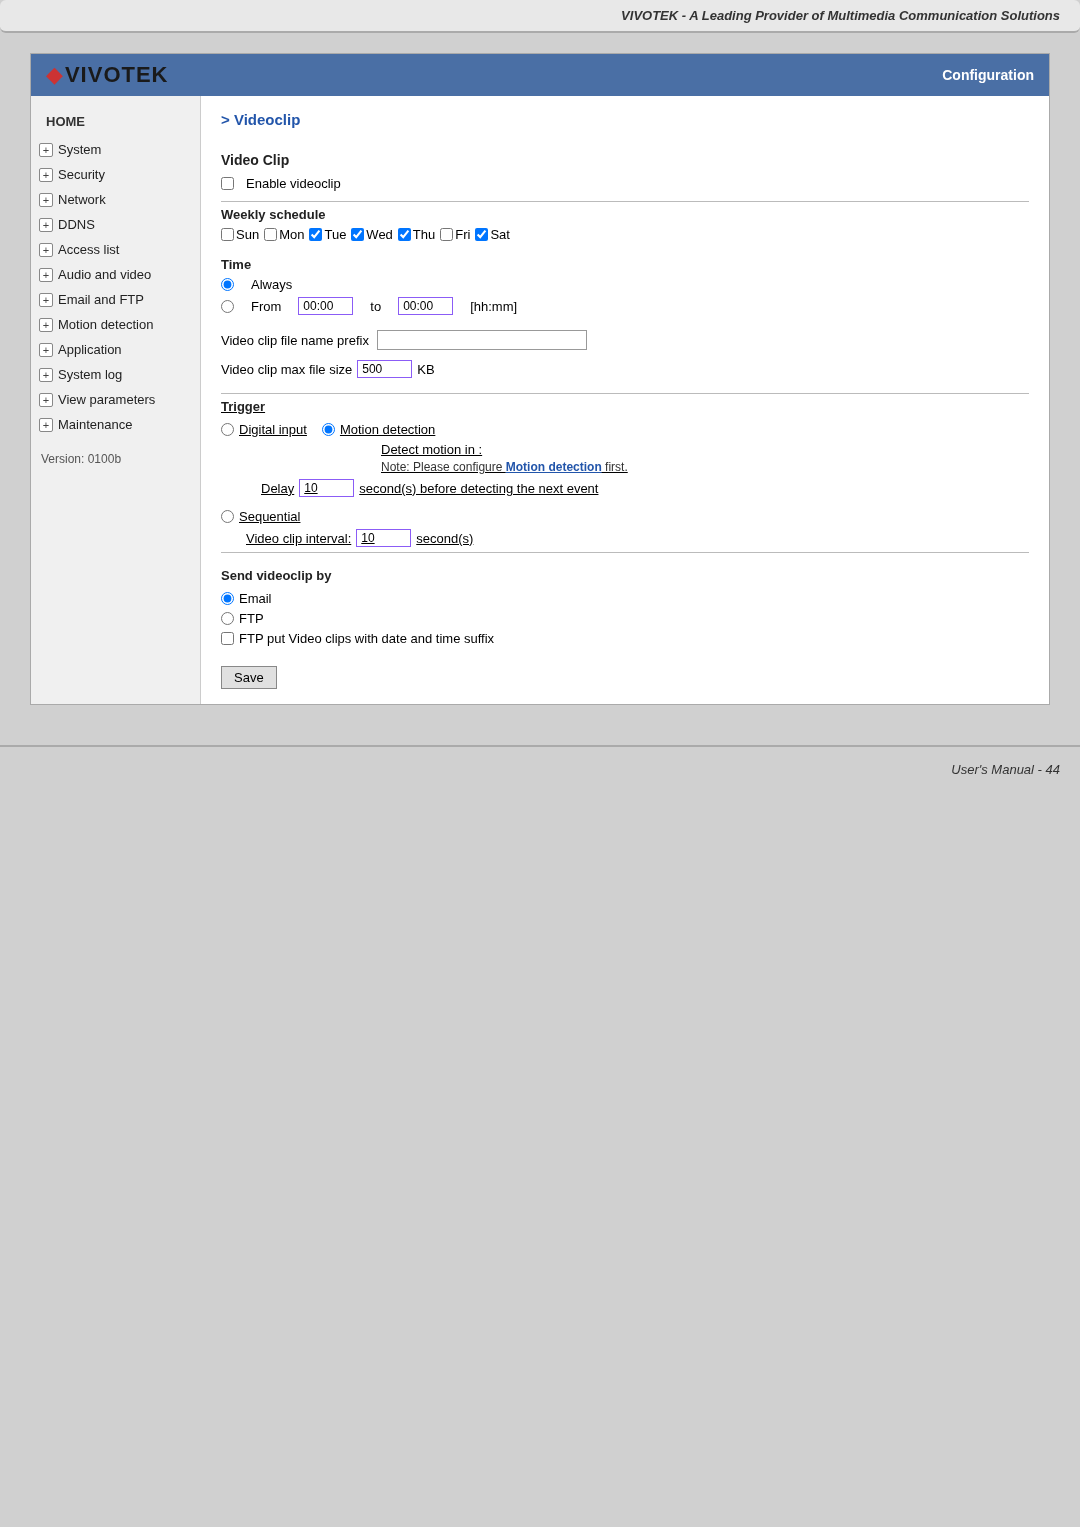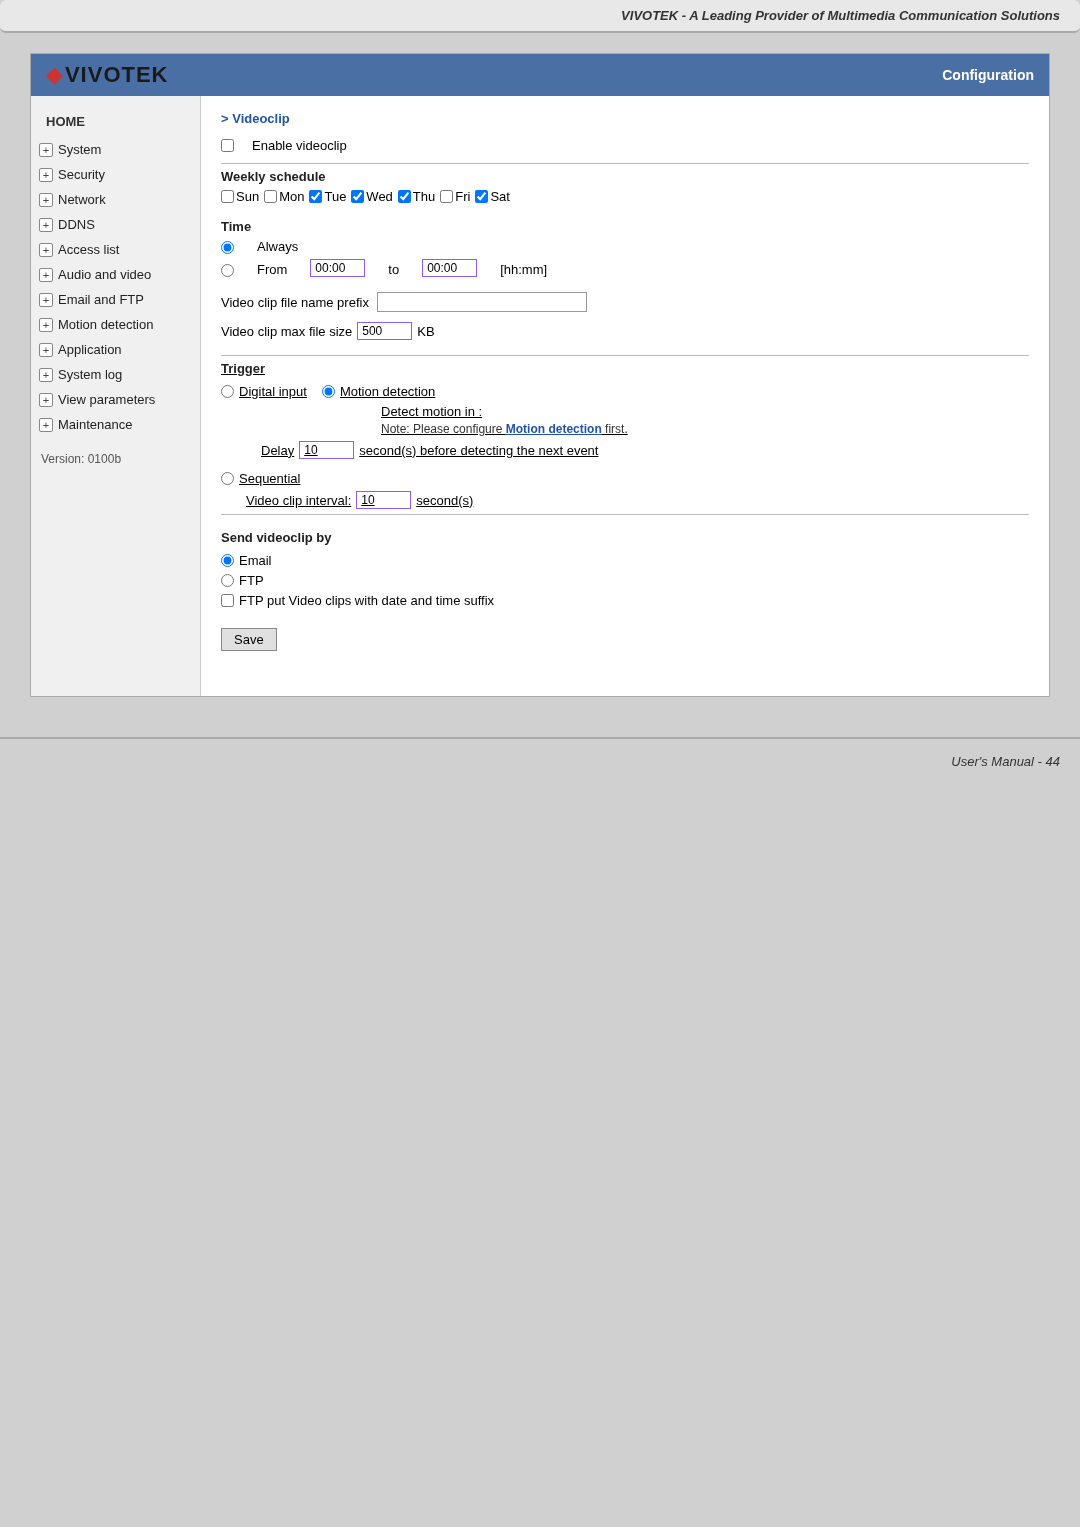--- a/index.html
+++ b/index.html
@@ -103,34 +103,34 @@
       color: #555;
     }
     .main-content {
       flex: 1;
       padding: 15px 20px;
       background: white;
     }
     .breadcrumb {
       font-weight: bold;
       color: #2255aa;
-      font-size: 13px;
-      margin-bottom: 12px;
+      font-size: 15px;
+      margin-bottom: 24px;
     }
     .section-title {
       font-weight: bold;
       font-size: 14px;
       color: #222;
       margin-bottom: 8px;
     }
     .form-row {
       margin-bottom: 10px;
       display: flex;
       align-items: center;
-      gap: 18px;
+      gap: 12px;
     }
     .weekly-schedule {
       margin-bottom: 15px;
     }
     .schedule-title {
       font-weight: bold;
       font-size: 13px;
       color: #222;
       margin-bottom: 5px;
     }
@@ -149,22 +149,22 @@
       margin-bottom: 15px;
     }
     .time-title {
       font-weight: bold;
       font-size: 13px;
       color: #222;
       margin-bottom: 5px;
     }
     .time-row {
       display: flex;
-      align-items: flex-end;
-      gap: 23px;
+      align-items: center;
+      gap: 17px;
       margin-bottom: 5px;
     }
     .text-input {
       border: 1px solid #8b5cf6;
       padding: 1px 4px;
       font-size: 12px;
       background: white;
     }
     .input-small {
       width: 55px;
@@ -355,20 +355,21 @@
           <span class="expand-icon">+</span>
           <span>Maintenance</span>
         </div>
         <div class="version-text">Version: 0100b</div>
       </div>
 
       <div class="main-content">
 
         <div class="breadcrumb">&gt; Videoclip</div>
 
+        <div class="section-title">Video Clip</div>
 
         <div class="form-row">
           <input type="checkbox" style="">
           <span>Enable videoclip</span>
         </div>
 
         <hr class="divider">
 
         <div class="weekly-schedule">
           <div class="schedule-title">Weekly schedule</div>

